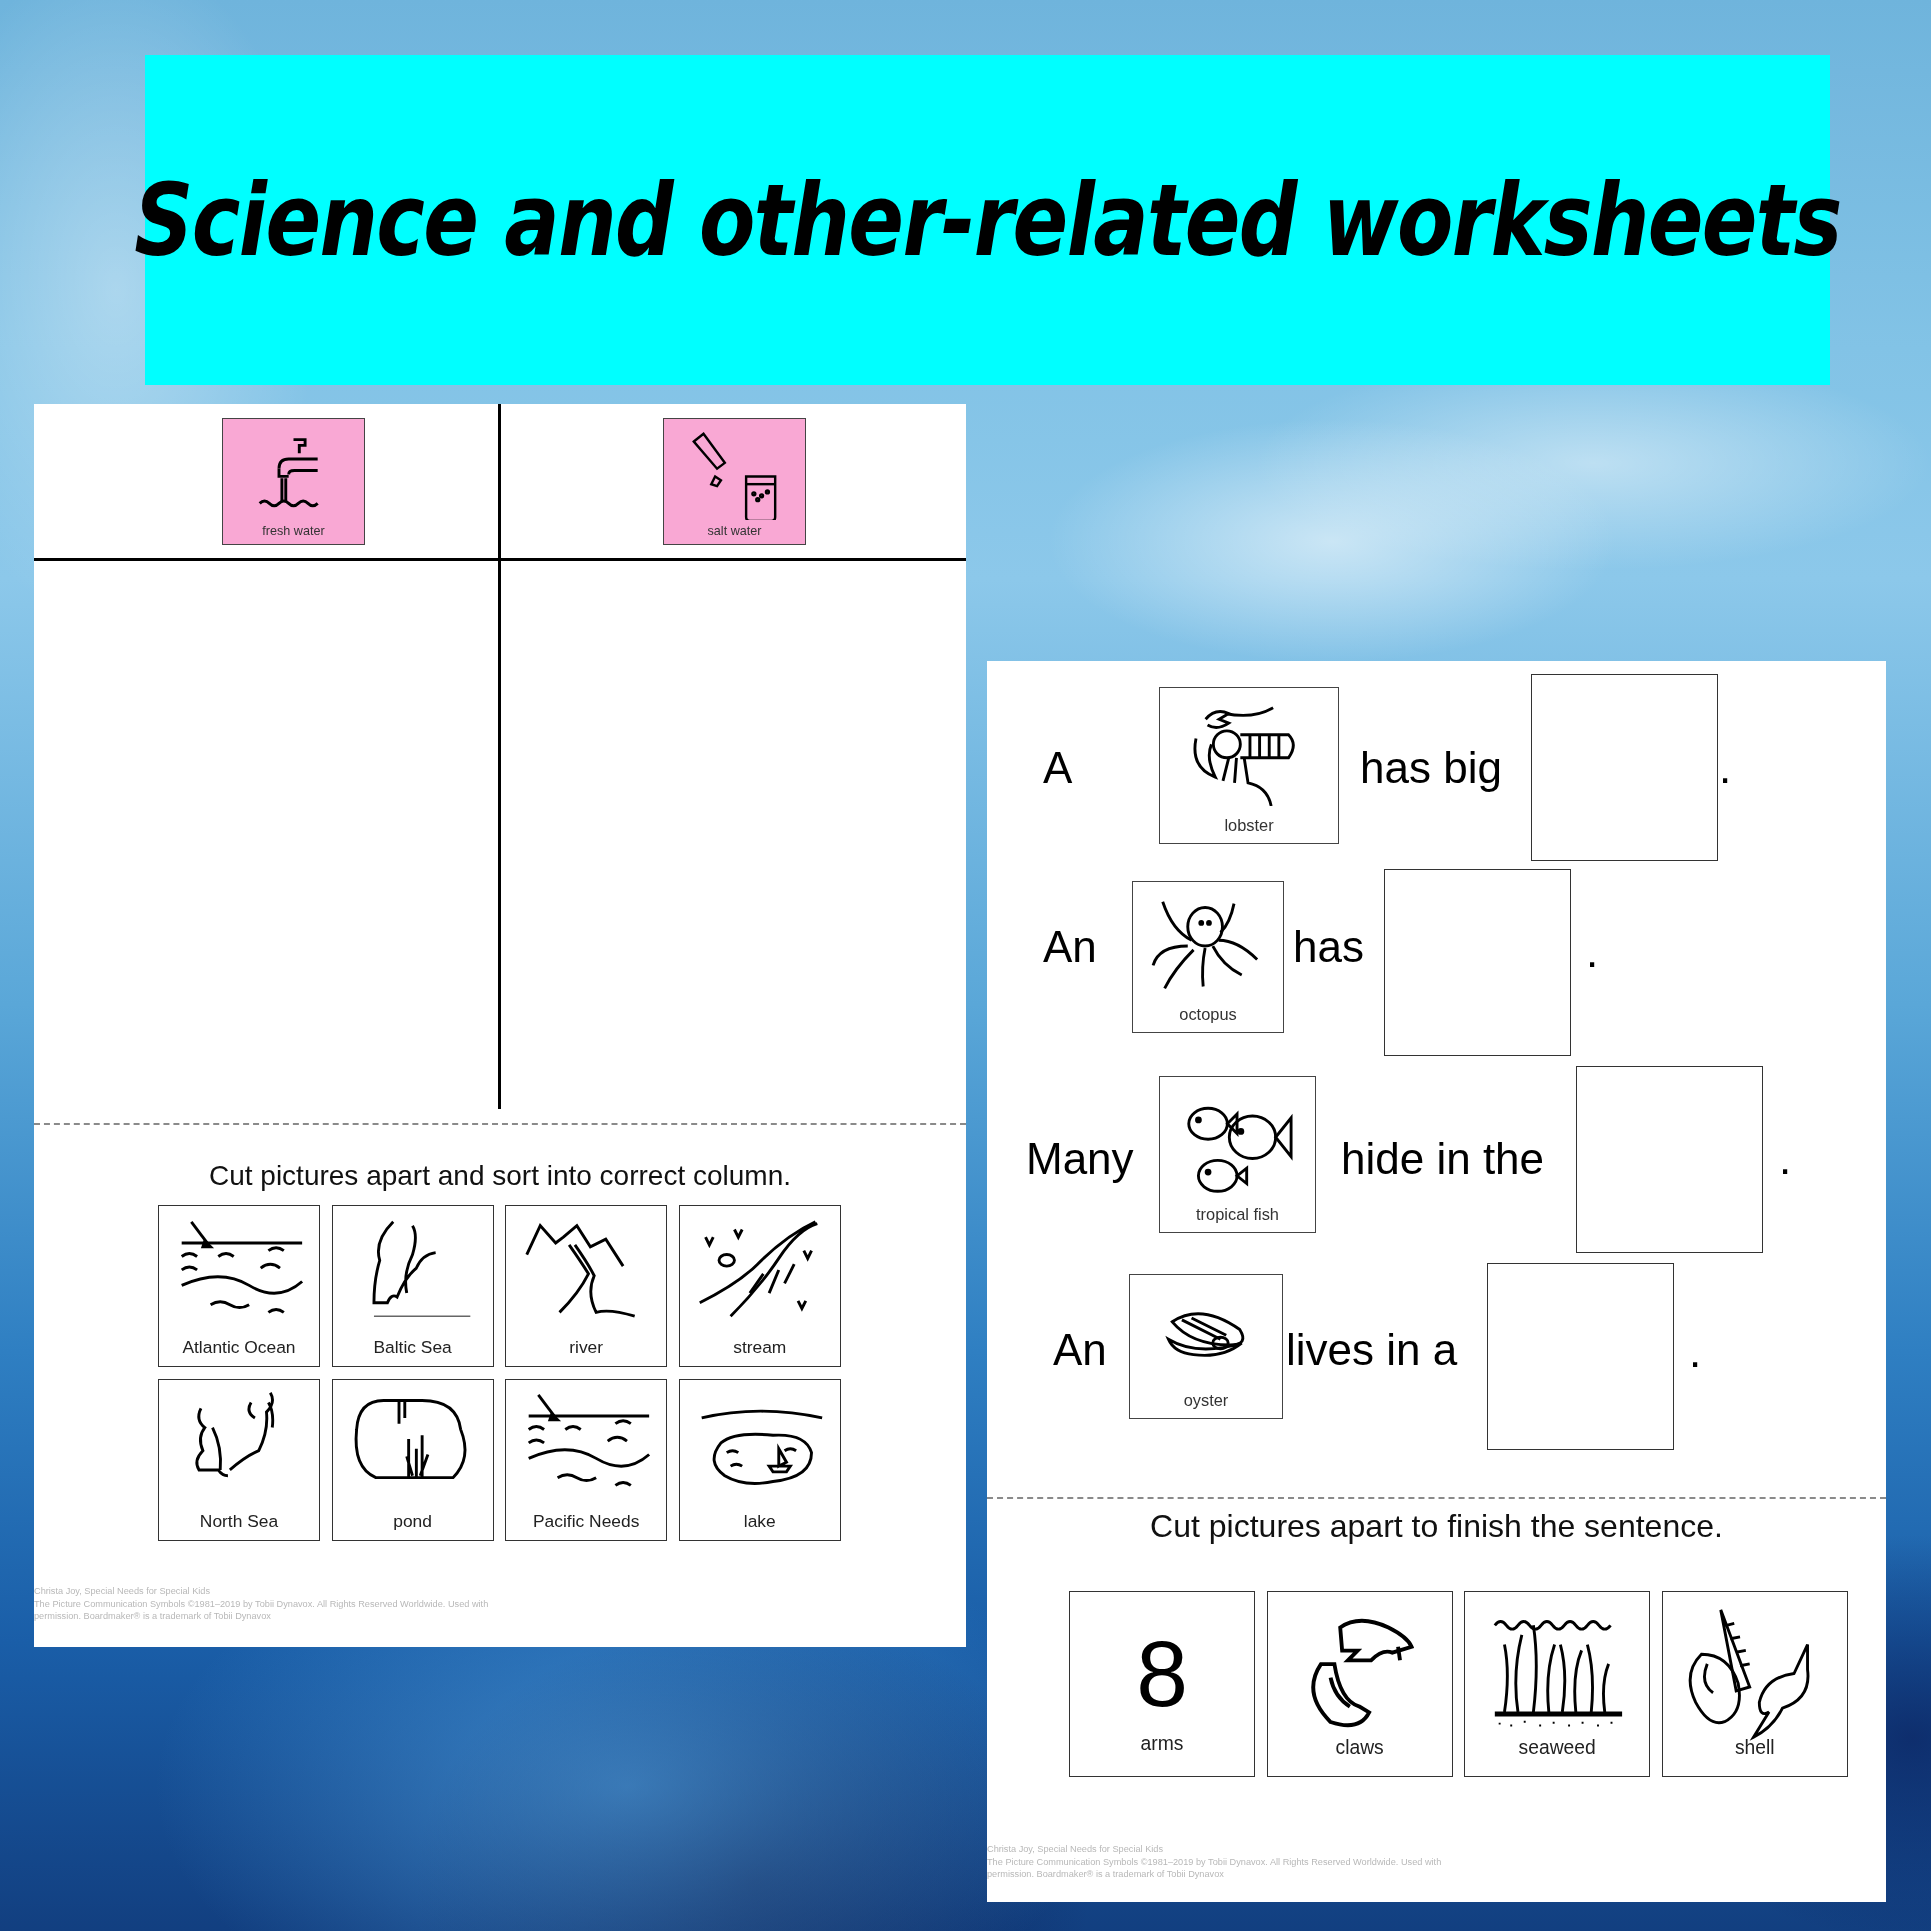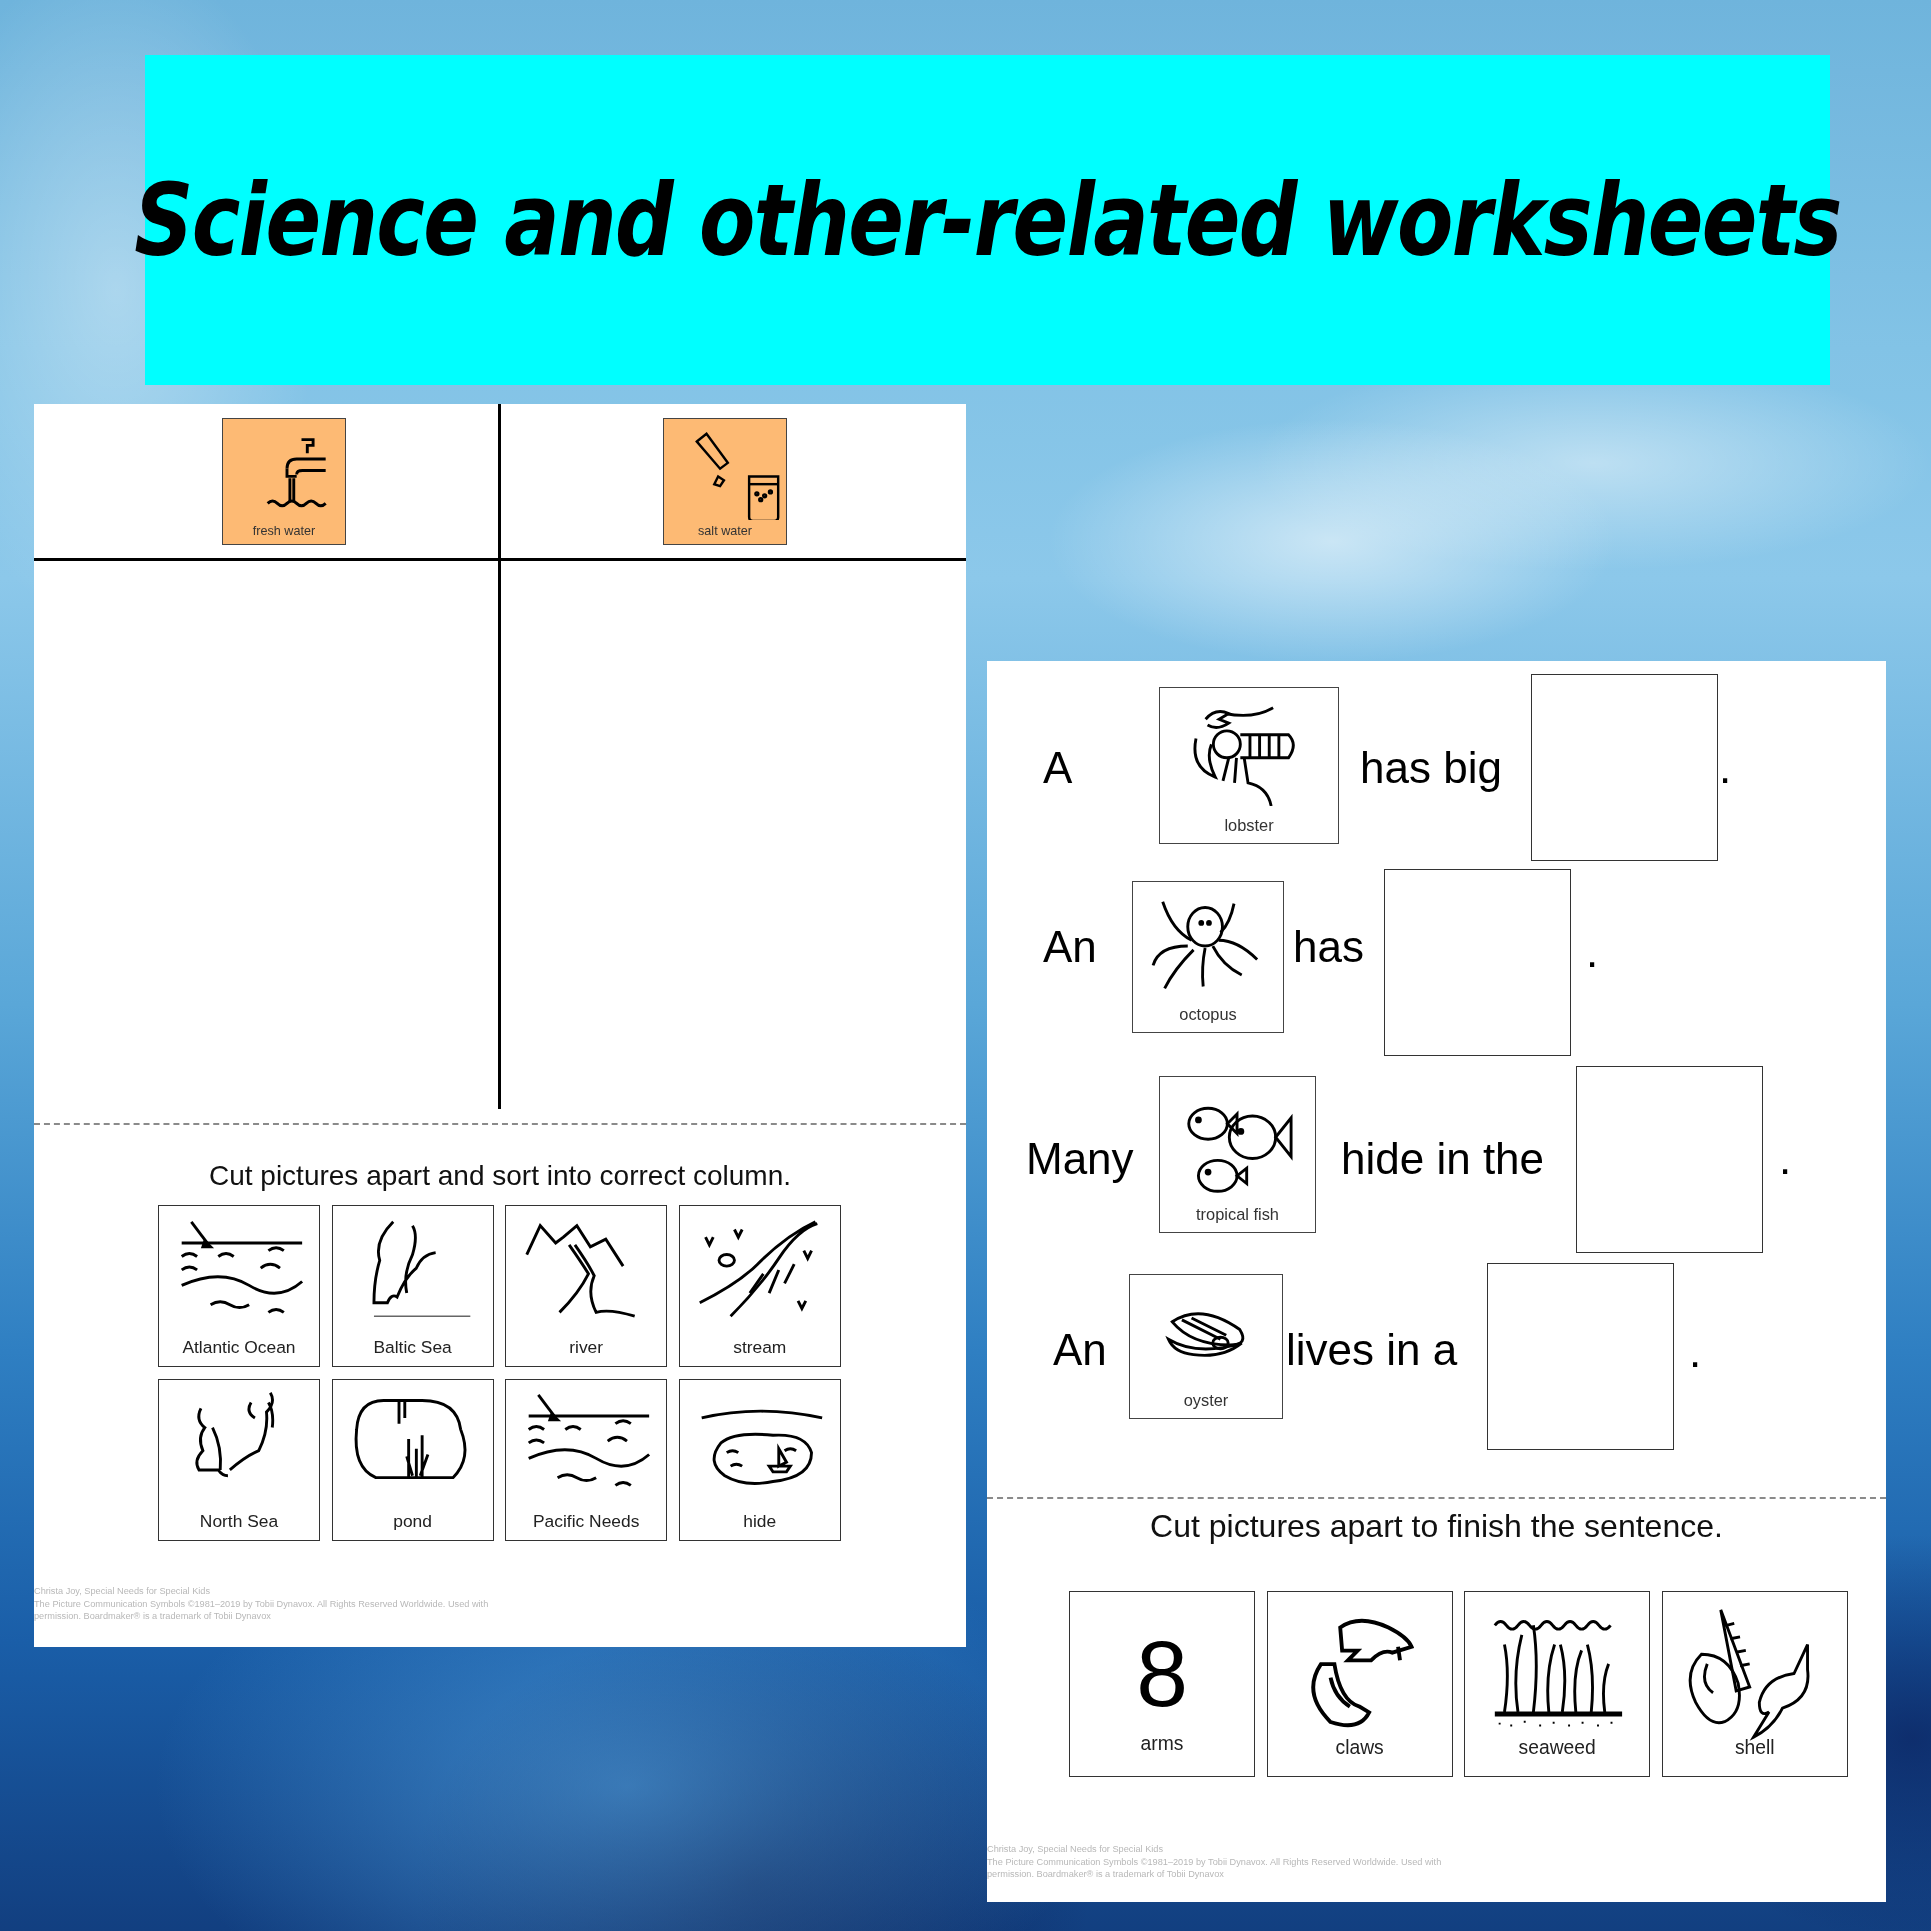--- a/index.html
+++ b/index.html
@@ -37,23 +37,23 @@
   
   .sheet { position: absolute; background: #fff; }
   .sheet-left { left: 34px; top: 404px; width: 932px; height: 1243px; }
   .sheet-right { left: 987px; top: 661px; width: 899px; height: 1241px; }
 
   
   .sort-table { position: absolute; left: 0; top: 0; width: 932px; height: 705px; }
   .col-divider { position: absolute; left: 464px; top: 0; width: 2.9px; height: 705px; background: #000; }
   .head-divider { position: absolute; left: 0; top: 154px; width: 932px; height: 2.9px; background: #000; }
   .head-card {
-    position: absolute; top: 13.5px; width: 124px; height: 127px;
-    border: 1.4px solid #444; background: #fdba74;
-    display: flex; flex-direction: column; align-items: flex-end;
+    position: absolute; top: 13.5px; width: 143px; height: 127px;
+    border: 1.4px solid #444; background: #f9a8d4;
+    display: flex; flex-direction: column; align-items: center;
   }
   .head-card svg { margin-top: 9.7px; }
   .head-card .lbl { position: absolute; bottom: 5.8px; width: 100%; text-align: center; font-size: 12.6px; color: #333; }
 
   .cutline {
     position: absolute; height: 0; border-top: 2.9px dashed #8a8a8a;
   }
   .cutline-left { left: 0; top: 719px; width: 932px; }
   .cutline-right { left: 0; top: 836px; width: 899px; }
 
@@ -201,21 +201,21 @@
       </svg>
       <div class="lbl">Pacific Needs</div>
     </div>
     <div class="pic-card">
       <svg width="135" height="106" viewBox="0 0 140 110" fill="none" stroke="#000" stroke-width="3">
         <path d="M10 30 q60 -14 125 0"></path>
         <path d="M30 56 q-16 20 4 34 q20 12 50 6 q40 -4 40 -30 q-6 -20 -40 -18 q-40 -4 -54 8 z"></path>
         <path d="M36 66 q6 -4 12 0 M96 64 q6 -4 12 0 M40 80 q6 -4 12 0"></path>
         <path d="M80 80 h22 l-4 6 h-14 z M90 80 v-18 l8 14 z"></path>
       </svg>
-      <div class="lbl">hide</div>
+      <div class="lbl">lake</div>
     </div>
   </div>
 
   <div class="credits credits-left">
     <div>Christa Joy, Special Needs for Special Kids</div>
     <div>The Picture Communication Symbols ©1981–2019 by Tobii Dynavox. All Rights Reserved Worldwide. Used with</div>
     <div>permission.  Boardmaker® is a trademark of Tobii Dynavox</div>
   </div>
 </div>
 

